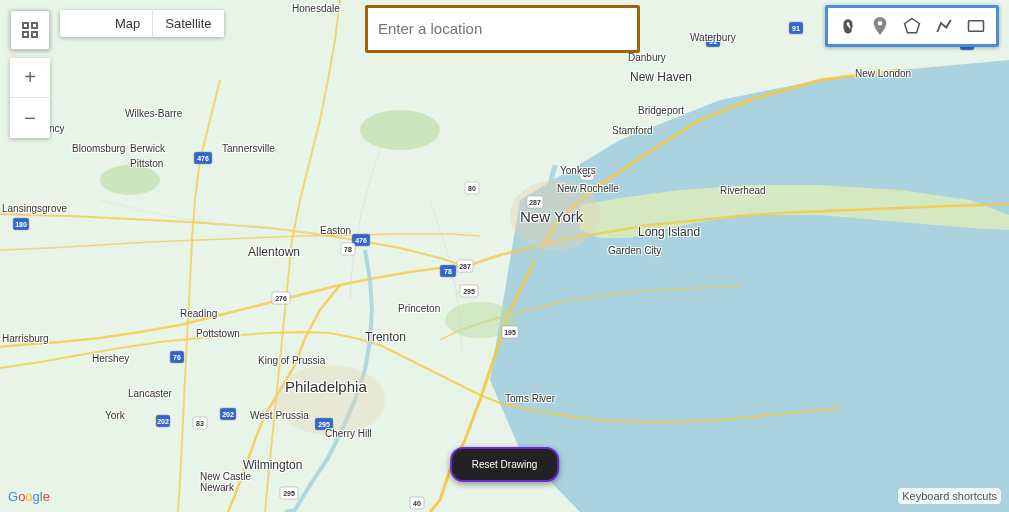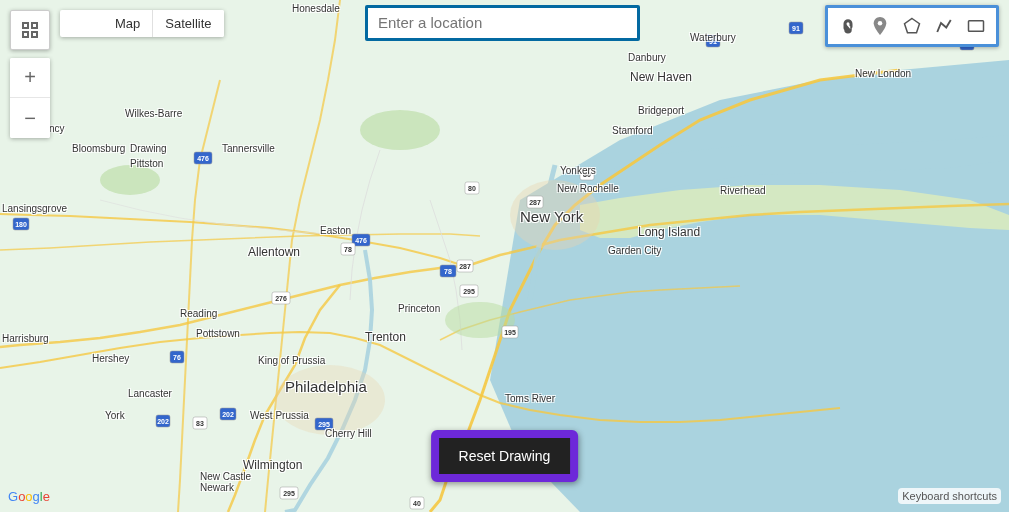--- a/index.html
+++ b/index.html
@@ -106,24 +106,24 @@
     
     #location-search-box {
       position: absolute;
       top: 5px;
       left: 365px;
       width: 275px;
       z-index: 10;
     }
 
     #location-search-box .search-border {
-      border: 3px solid #0369a1;
-      border-radius: 2px;
-      background: white;
-      padding: 6px 10px;
+      border: 3px solid #a16207;
+      border-radius: 2px;
+      background: white;
+      padding: 12px 10px;
     }
 
     #location-input {
       width: 100%;
       border: none;
       outline: none;
       font-size: 15px;
       color: #999;
       font-family: Arial, sans-serif;
       background: transparent;
@@ -161,24 +161,24 @@
 
     
     #reset-drawing-btn {
       position: absolute;
       bottom: 30px;
       left: 50%;
       transform: translateX(-50%);
       z-index: 10;
       background: #222;
       color: white;
-      border: 8px solid #6d28d9;
-      border-radius: 6px;
+      border: 2px solid #6d28d9;
+      border-radius: 13px;
       padding: 10px 20px;
-      font-size: 14px;
+      font-size: 10px;
       font-family: Arial, sans-serif;
       font-weight: 500;
       cursor: pointer;
       white-space: nowrap;
       box-shadow: 0 2px 6px rgba(0,0,0,0.4);
     }
 
     
     #google-logo {
       position: absolute;
@@ -376,21 +376,21 @@
   <div class="city-label medium" style="left:243px;top:458px">Wilmington</div>
   <div class="city-label small" style="left:200px;top:482px">Newark</div>
   <div class="city-label small" style="left:200px;top:471px">New Castle</div>
   <div class="city-label small" style="left:250px;top:410px">West Prussia</div>
   <div class="city-label small" style="left:325px;top:428px">Cherry Hill</div>
   <div class="city-label small" style="left:105px;top:410px">York</div>
   <div class="city-label small" style="left:128px;top:388px">Lancaster</div>
   <div class="city-label small" style="left:2px;top:333px">Harrisburg</div>
   <div class="city-label small" style="left:92px;top:353px">Hershey</div>
   <div class="city-label small" style="left:72px;top:143px">Bloomsburg</div>
-  <div class="city-label small" style="left:130px;top:143px">Drawing</div>
+  <div class="city-label small" style="left:130px;top:143px">Berwick</div>
   <div class="city-label small" style="left:222px;top:143px">Tannersville</div>
   <div class="city-label small" style="left:125px;top:108px">Wilkes-Barre</div>
   <div class="city-label small" style="left:35px;top:123px">Muncy</div>
   <div class="city-label small" style="left:292px;top:3px">Honesdale</div>
   <div class="city-label small" style="left:258px;top:355px">King of Prussia</div>
   <div class="city-label small" style="left:2px;top:203px">Lansingsgrove</div>
   <div class="city-label small" style="left:130px;top:158px">Pittston</div>
 
   <div id="top-left-controls">
     <button id="fullscreen-btn">

